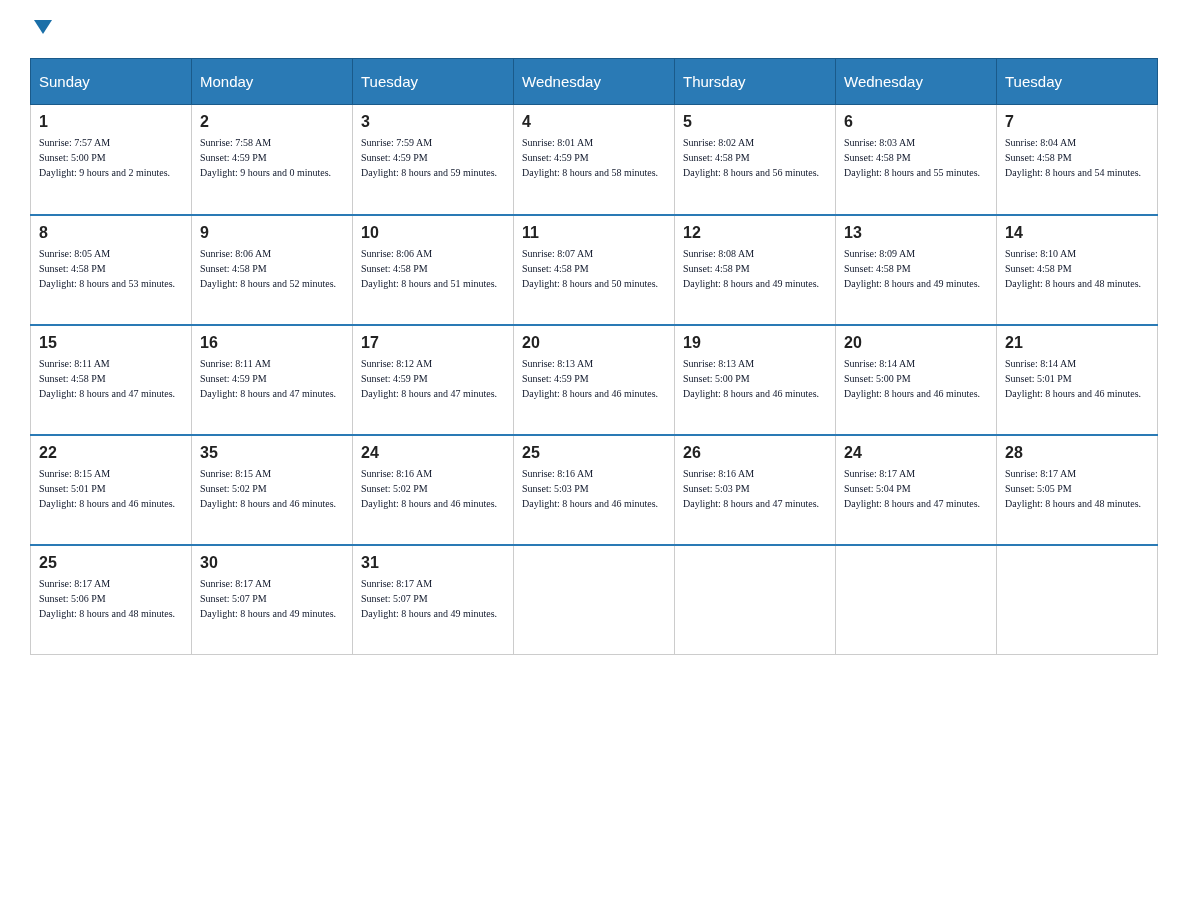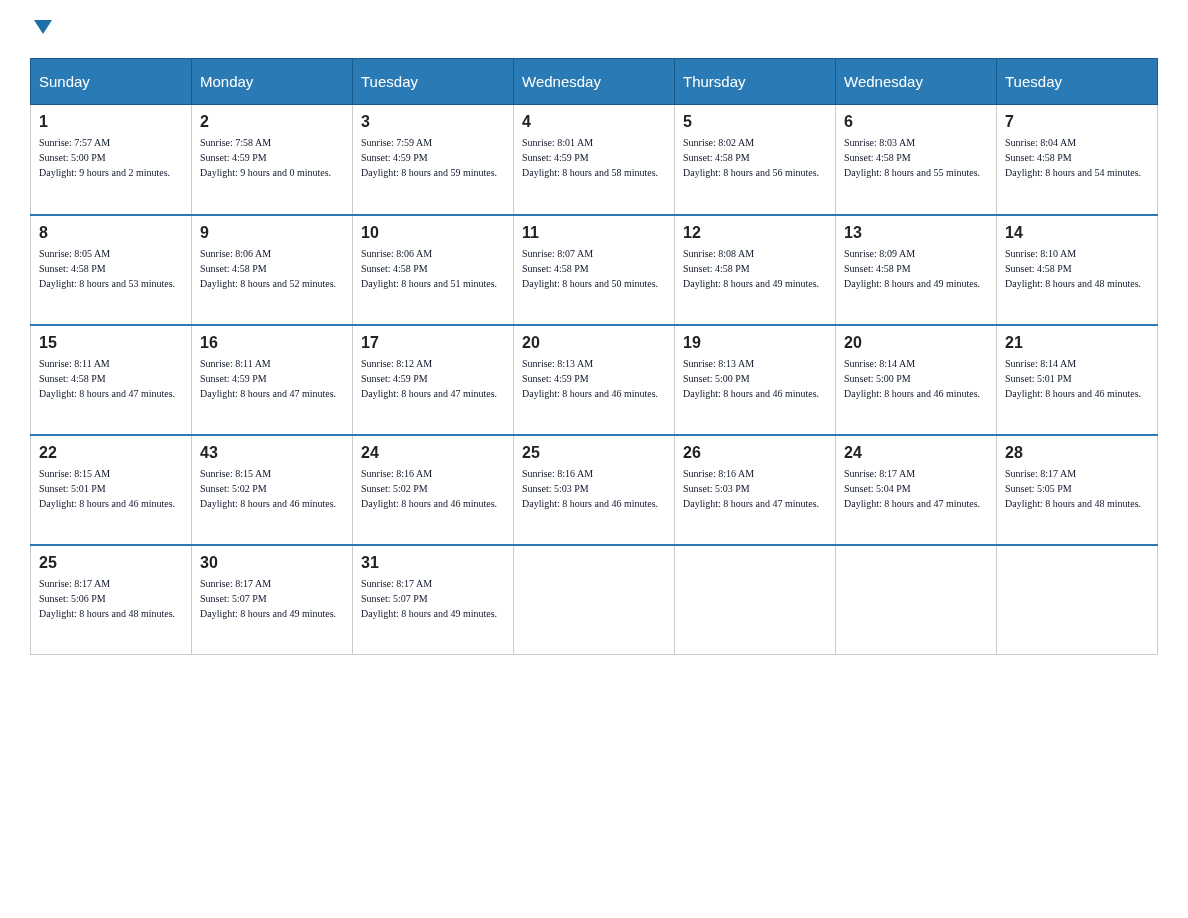--- a/index.html
+++ b/index.html
@@ -291,21 +291,21 @@
       <tr class="row-divider">
         <td>
         <div class="day-number">22</div>
         <div class="day-info">
           Sunrise: 8:15 AM<br>
           Sunset: 5:01 PM<br>
           Daylight: 8 hours and 46 minutes.
         </div>
       </td>
         <td>
-        <div class="day-number">43</div>
+        <div class="day-number">35</div>
         <div class="day-info">
           Sunrise: 8:15 AM<br>
           Sunset: 5:02 PM<br>
           Daylight: 8 hours and 46 minutes.
         </div>
       </td>
         <td>
         <div class="day-number">24</div>
         <div class="day-info">
           Sunrise: 8:16 AM<br>

